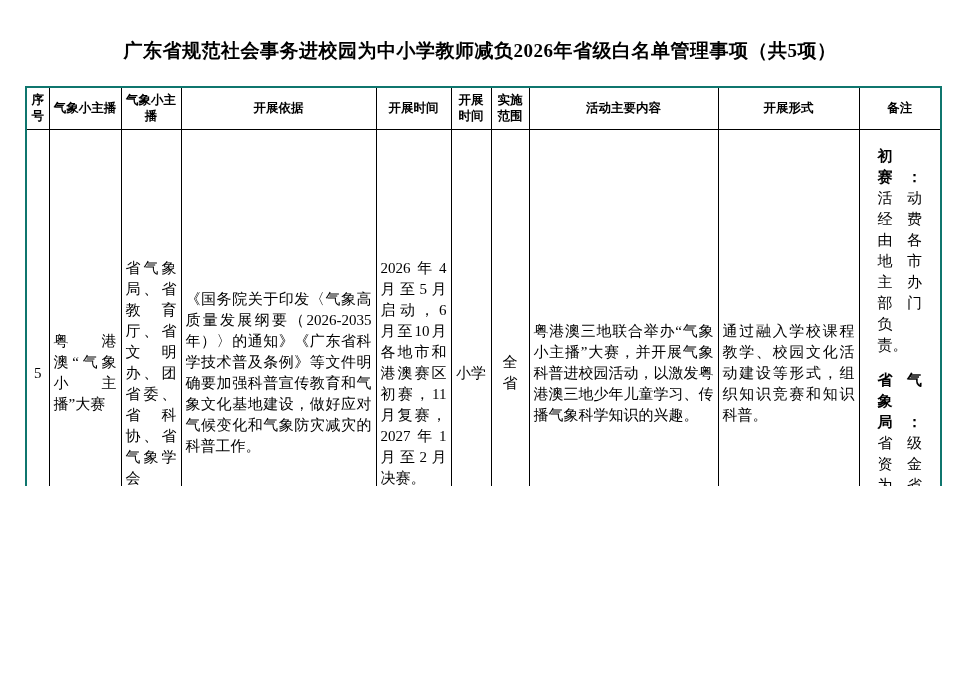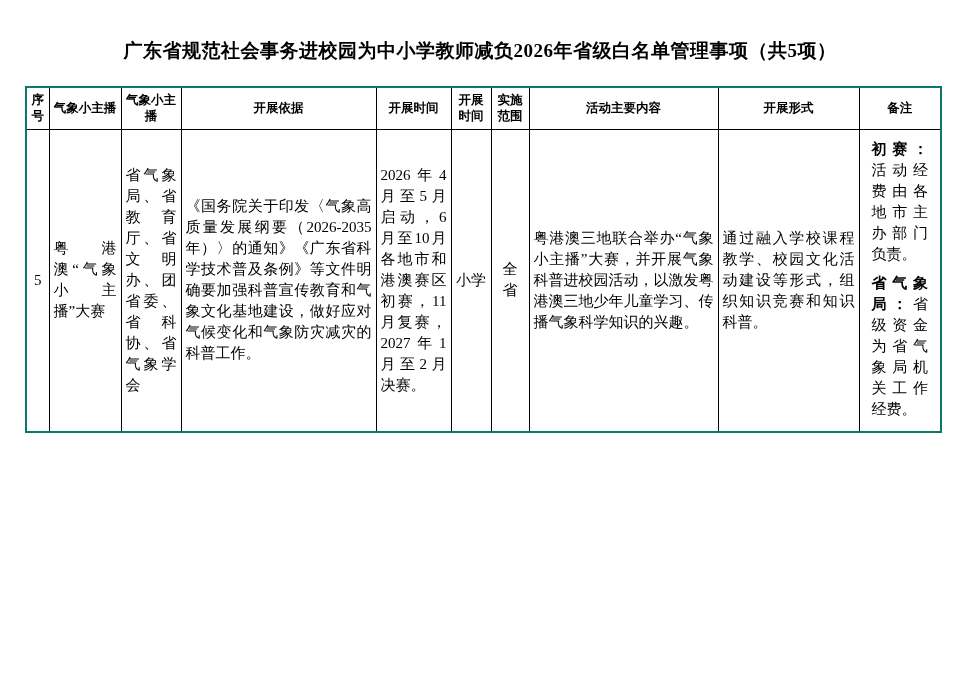--- a/index.html
+++ b/index.html
@@ -54,23 +54,22 @@
   .whitelist-table tbody tr { height: 217px; }
   .whitelist-table td {
     font-size: 15px;
     line-height: 21px;
     text-align: justify;
   }
   .whitelist-table td.center {
     text-align: center;
   }
   .remark {
-    margin: 8px;
+    margin: 14px;
     text-align: justify;
-    font-family: Liberation Mono, monospace;
   }
   .remark b { font-weight: bold; }
   .page-footer {
     position: absolute;
     top: 637px;
     left: 0;
     width: 100%;
     text-align: center;
     font-size: 10px;
     letter-spacing: 1.5px;

